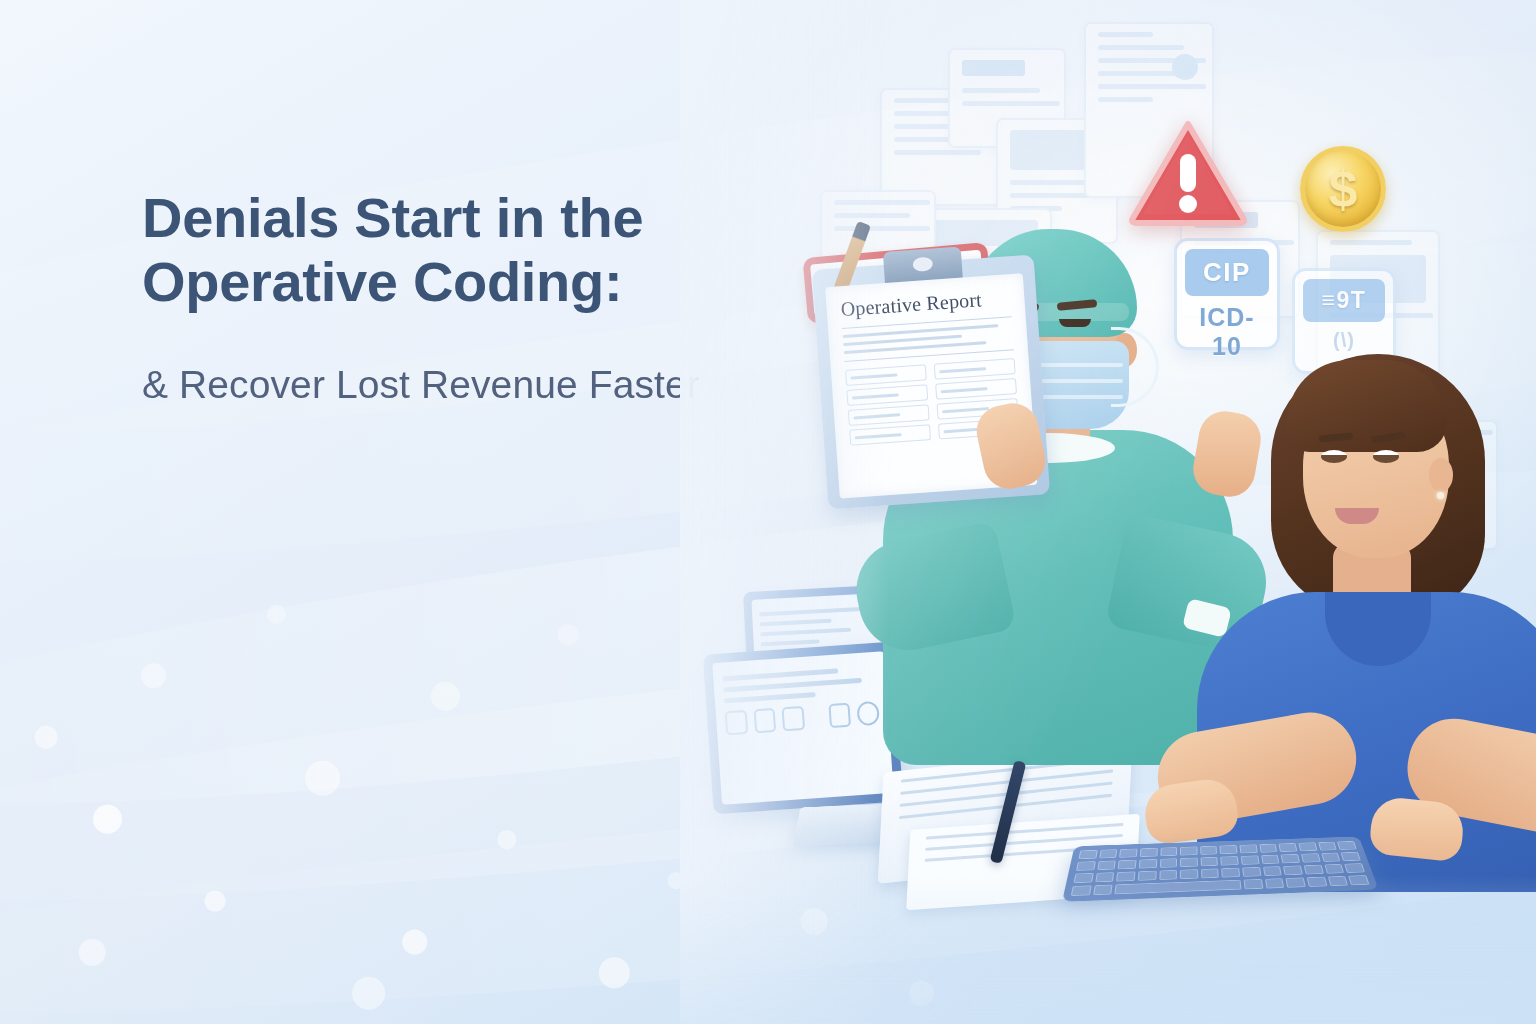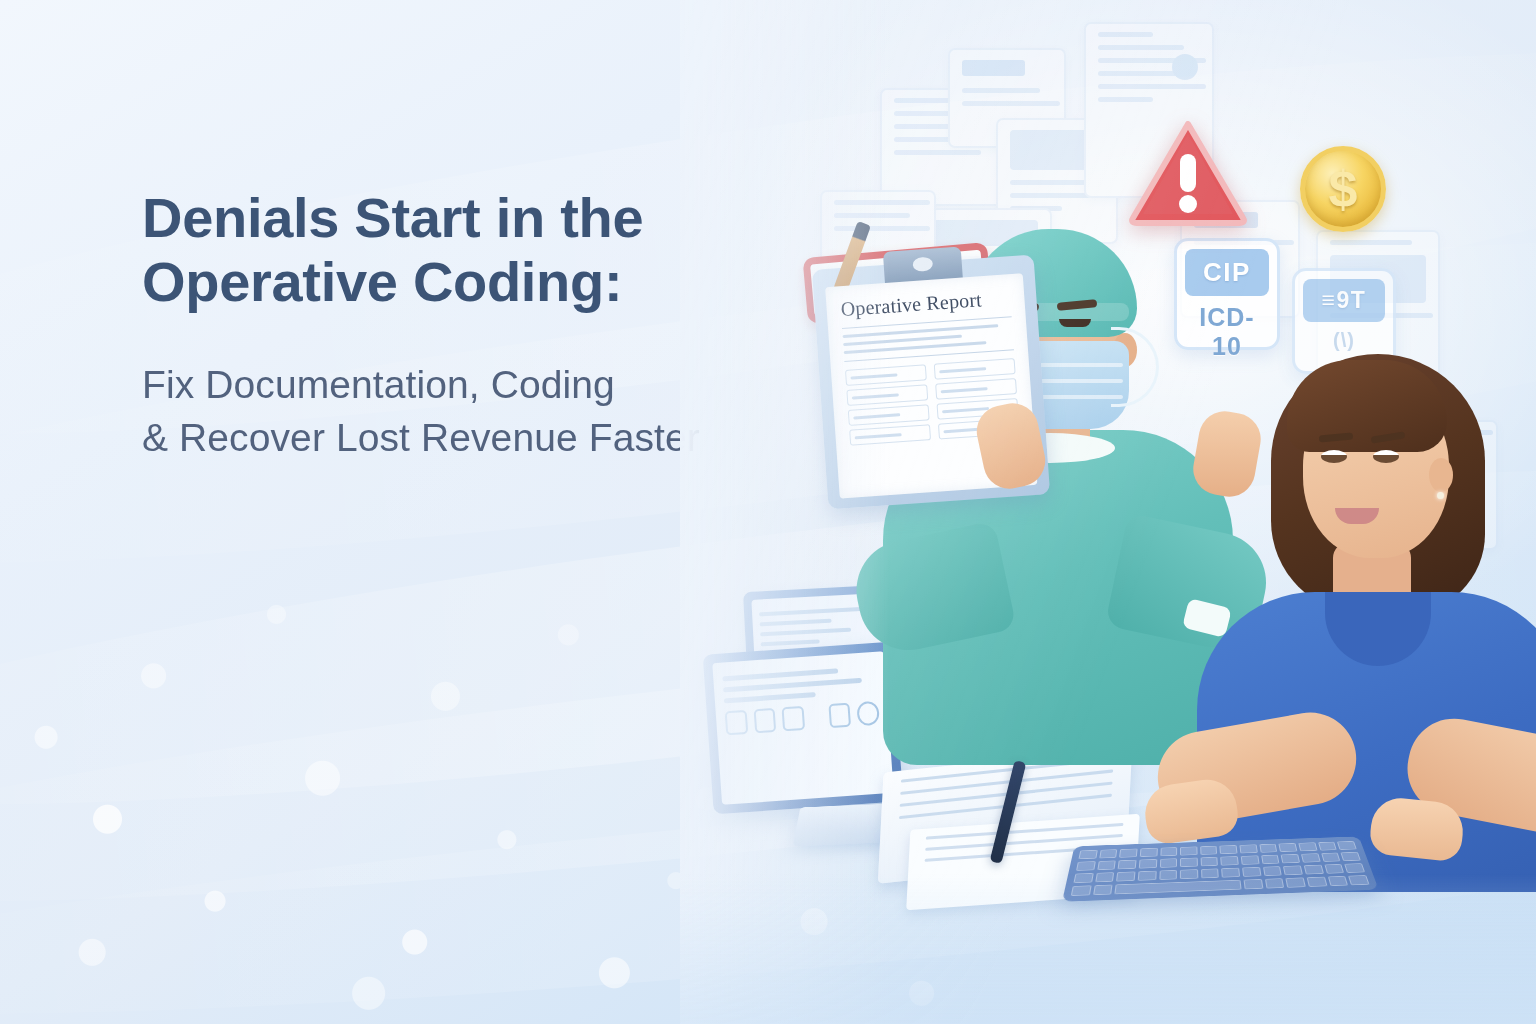--- a/index.html
+++ b/index.html
@@ -332,21 +332,20 @@
   <div class="wave w2"></div>
   <div class="wave w3"></div>
   <div class="bokeh"></div>
 
   <div class="copy">
     <div class="title">
       <div>Denials Start in the</div>
       <div>Operative Coding:</div>
     </div>
     <div class="subtitle">
-      <div>Fix Documentation, Coding</div>
       <div>&amp; Recover Lost Revenue Faster</div>
     </div>
   </div>
 
   <div class="art">
 
     <div class="collage">
       <div class="doc" style="left:200px;top:88px;width:132px;height:118px;">
         <div class="ln l"></div>
           <div class="ln m"></div>

